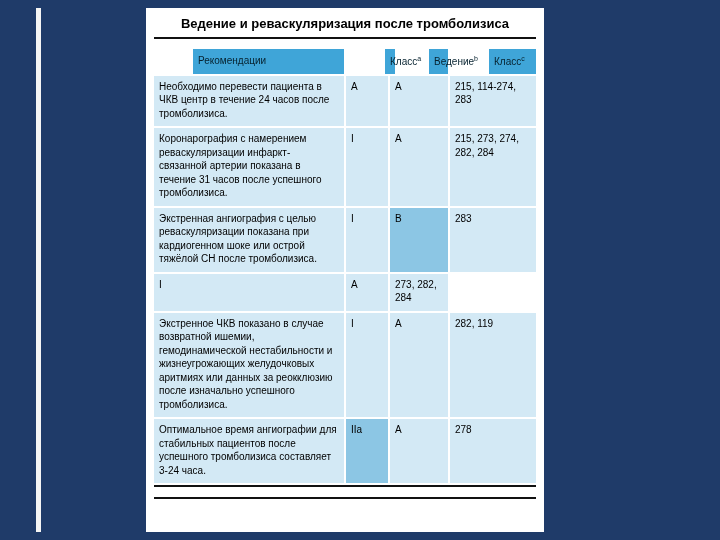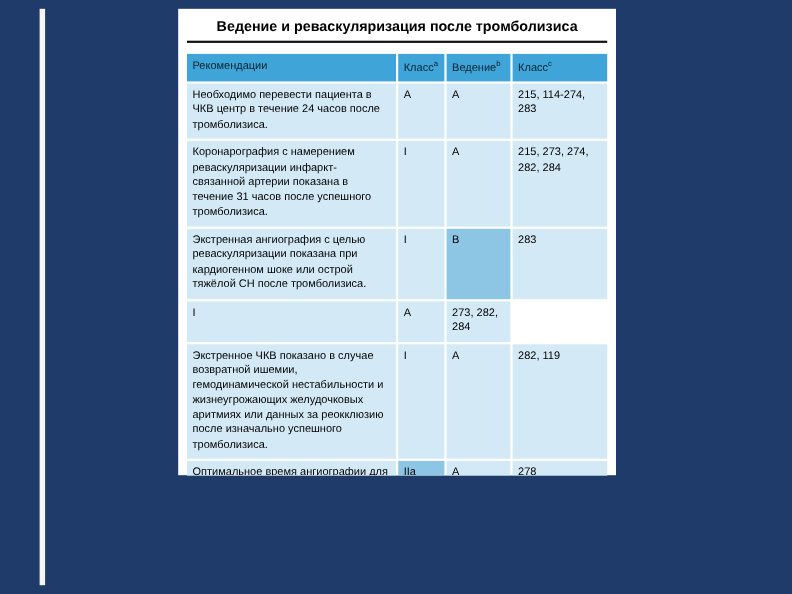--- a/index.html
+++ b/index.html
@@ -8,26 +8,26 @@
     --header:#3fa5d8;
     --cell:#d3e9f5;
     --highlight:#8cc6e4;
     --rule:#111111;
   }
   *{box-sizing:border-box;margin:0;padding:0;}
   html,body{width:720px;height:540px;}
   body{font-family:"Liberation Sans", sans-serif;background:var(--background);position:relative;overflow:hidden;}
   .slide{position:absolute;inset:0;background:var(--background);}
   .accent-bar{position:absolute;left:36px;top:8px;width:5px;height:524px;background:#f5f5f5;}
-  .panel{position:absolute;left:162px;top:8px;width:398px;height:424px;background:var(--panel);overflow:hidden;padding:0 8px;}
+  .panel{position:absolute;left:146px;top:8px;width:398px;height:524px;background:var(--panel);overflow:hidden;padding:0 8px;}
   .title{font-size:13px;font-weight:bold;color:#000;text-align:center;padding:8px 4px 6px;border-bottom:2px solid var(--rule);}
   .table-wrap{margin-top:10px;background:#fff;}
   .trow{display:grid;grid-template-columns:190px 42px 58px 1fr;gap:2px;background:#fff;margin-bottom:2px;}
   .cell{background:var(--cell);color:#000;font-size:10px;line-height:1.35;padding:4px 5px 6px;}
-  .thead .cell{background:var(--header);font-weight:normal;color:#06222f;padding:5px 5px;}
+  .thead .cell{background:var(--header);font-weight:normal;color:#06222f;padding:5px 5px;margin-left:39px;}
   .thead .cell sup{font-size:7px;}
   .cell.hl{background:var(--highlight);}
   .cell.rec{padding-right:7px;}
   .notes{border-top:2px solid var(--rule);margin-top:2px;}
   .note{font-size:9.5px;line-height:1.4;color:#000;padding:5px 2px;border-bottom:2px solid var(--rule);}
 </style>
 </head>
 <body>
 
 <div class="slide">

